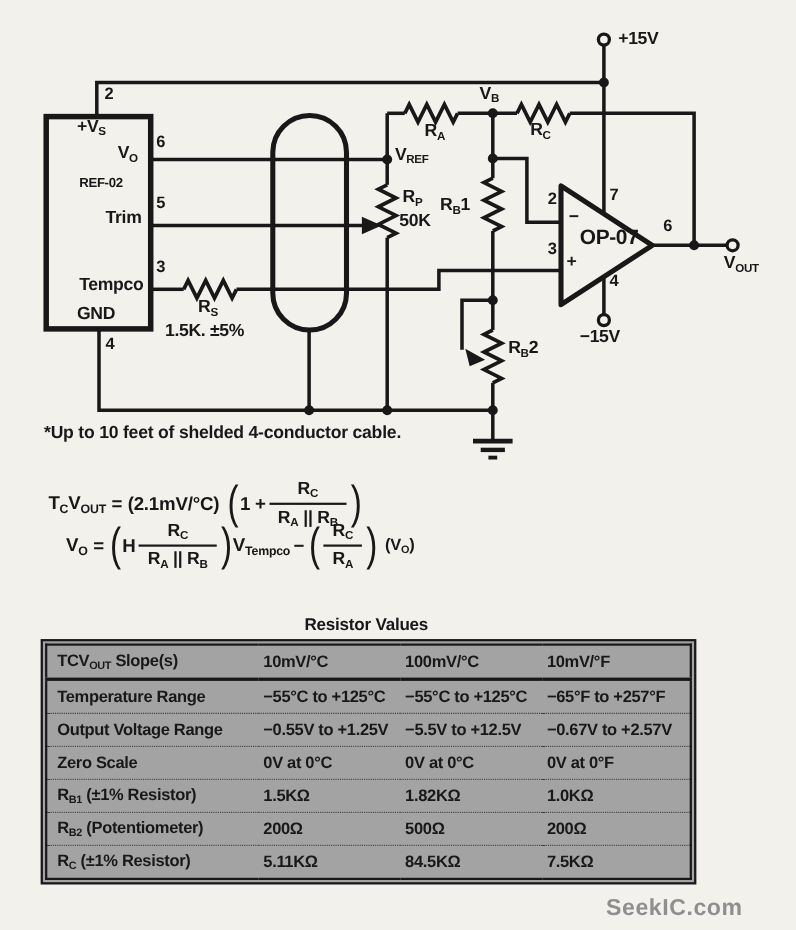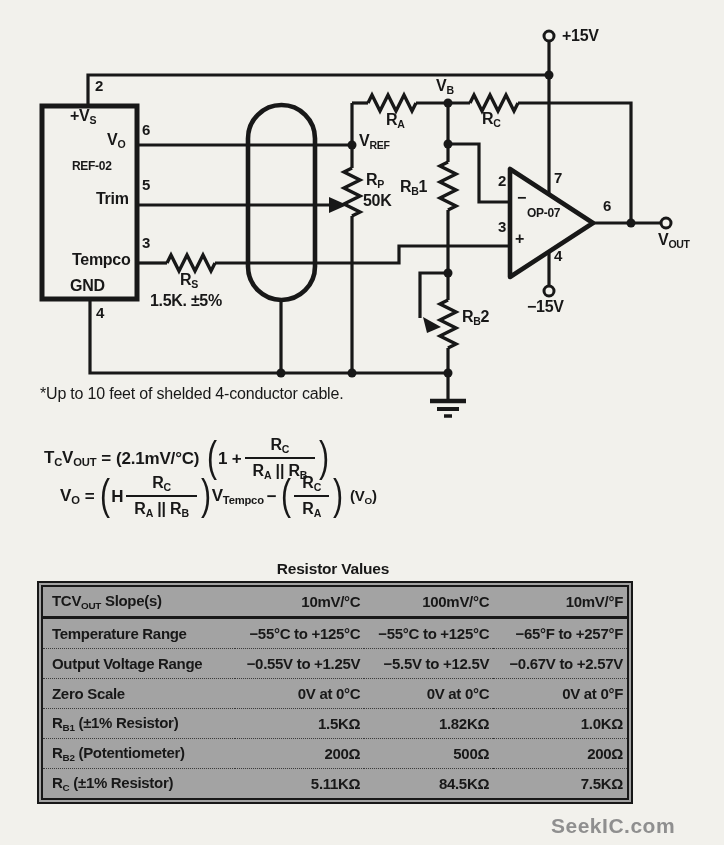--- a/index.html
+++ b/index.html
@@ -14,21 +14,21 @@
   .page{position:absolute;inset:0;}
   svg{position:absolute;left:0;top:0;}
   .sch-label{
     position:absolute;font-weight:700;font-size:16px;
     white-space:nowrap;letter-spacing:-0.3px;line-height:1.1;
   }
   .sch-label.small{font-size:15px;}
   .sub{font-size:0.66em;vertical-align:-0.30em;}
   .note{
     position:absolute;left:40px;top:385px;
-    font-size:16px;font-weight:400;letter-spacing:-0.2px;
+    font-size:16px;font-weight:700;letter-spacing:-0.2px;
   }
   .formula{
     position:absolute;display:flex;align-items:center;
     font-weight:700;font-size:17px;letter-spacing:-0.2px;
   }
   .formula .sp{margin:0 5px;}
   .frac{display:inline-flex;flex-direction:column;align-items:center;margin:0 3px;font-size:16px;}
   .frac .num{padding:0 8px 2px;}
   .frac .den{border-top:2.5px solid #181818;padding:3px 8px 0;}
   .bigp{font-size:42px;font-weight:400;line-height:0.9;transform:scaleX(0.72);margin:0 -1px 4px;}
@@ -41,21 +41,21 @@
     position:absolute;left:37px;top:581px;width:588px;
     border:2px solid #181818;padding:2px;background:#a3a3a3;
   }
   table{border-collapse:collapse;width:100%;border:2.5px solid #181818;}
   th,td{
     height:27px;font-size:15px;font-weight:700;letter-spacing:-0.3px;
     padding:1px 4px;white-space:nowrap;
   }
   th{border-bottom:3px solid #181818;}
   th.lbl,td.lbl{text-align:left;padding-left:9px;width:33%;}
-  th.val,td.val{text-align:right;}
+  th.val,td.val{text-align:left;}
   td.c1,th.c1{width:22%;} td.c2,th.c2{width:22%;} td.c3,th.c3{width:23%;}
   tbody tr+tr td{border-top:1.7px dotted #3a3a3a;}
   .watermark{
     position:absolute;left:551px;top:814px;
     font-size:21px;font-weight:700;color:#8f8f8f;letter-spacing:0.5px;
   }
 </style>
 </head>
 <body>
 
@@ -144,21 +144,21 @@
   <div class="sch-label" style="left:436px;top:77px">V<span class="sub">B</span></div>
   <div class="sch-label" style="left:482px;top:110px">R<span class="sub">C</span></div>
   <div class="sch-label" style="left:366px;top:171px">R<span class="sub">P</span></div>
   <div class="sch-label" style="left:363px;top:192px">50K</div>
   <div class="sch-label" style="left:400px;top:178px">R<span class="sub">B</span>1</div>
   <div class="sch-label" style="left:462px;top:308px">R<span class="sub">B</span>2</div>
   <div class="sch-label small" style="left:498px;top:173px">2</div>
   <div class="sch-label" style="left:517px;top:189px">−</div>
   <div class="sch-label small" style="left:498px;top:219px">3</div>
   <div class="sch-label" style="left:515px;top:230px">+</div>
-  <div class="sch-label" style="left:527px;top:207px;font-size:12px">OP-07</div>
+  <div class="sch-label" style="left:527px;top:207px;font-size:19px">OP-07</div>
   <div class="sch-label small" style="left:554px;top:170px">7</div>
   <div class="sch-label small" style="left:554px;top:248px">4</div>
   <div class="sch-label" style="left:527px;top:298px">−15V</div>
   <div class="sch-label small" style="left:603px;top:198px">6</div>
   <div class="sch-label" style="left:658px;top:231px">V<span class="sub">OUT</span></div>
 
   <div class="note">*Up to 10 feet of shelded 4-conductor cable.</div>
 
   <div class="formula" style="left:44px;top:436px">
     <span>T<span class="sub">C</span>V<span class="sub">OUT</span></span>

